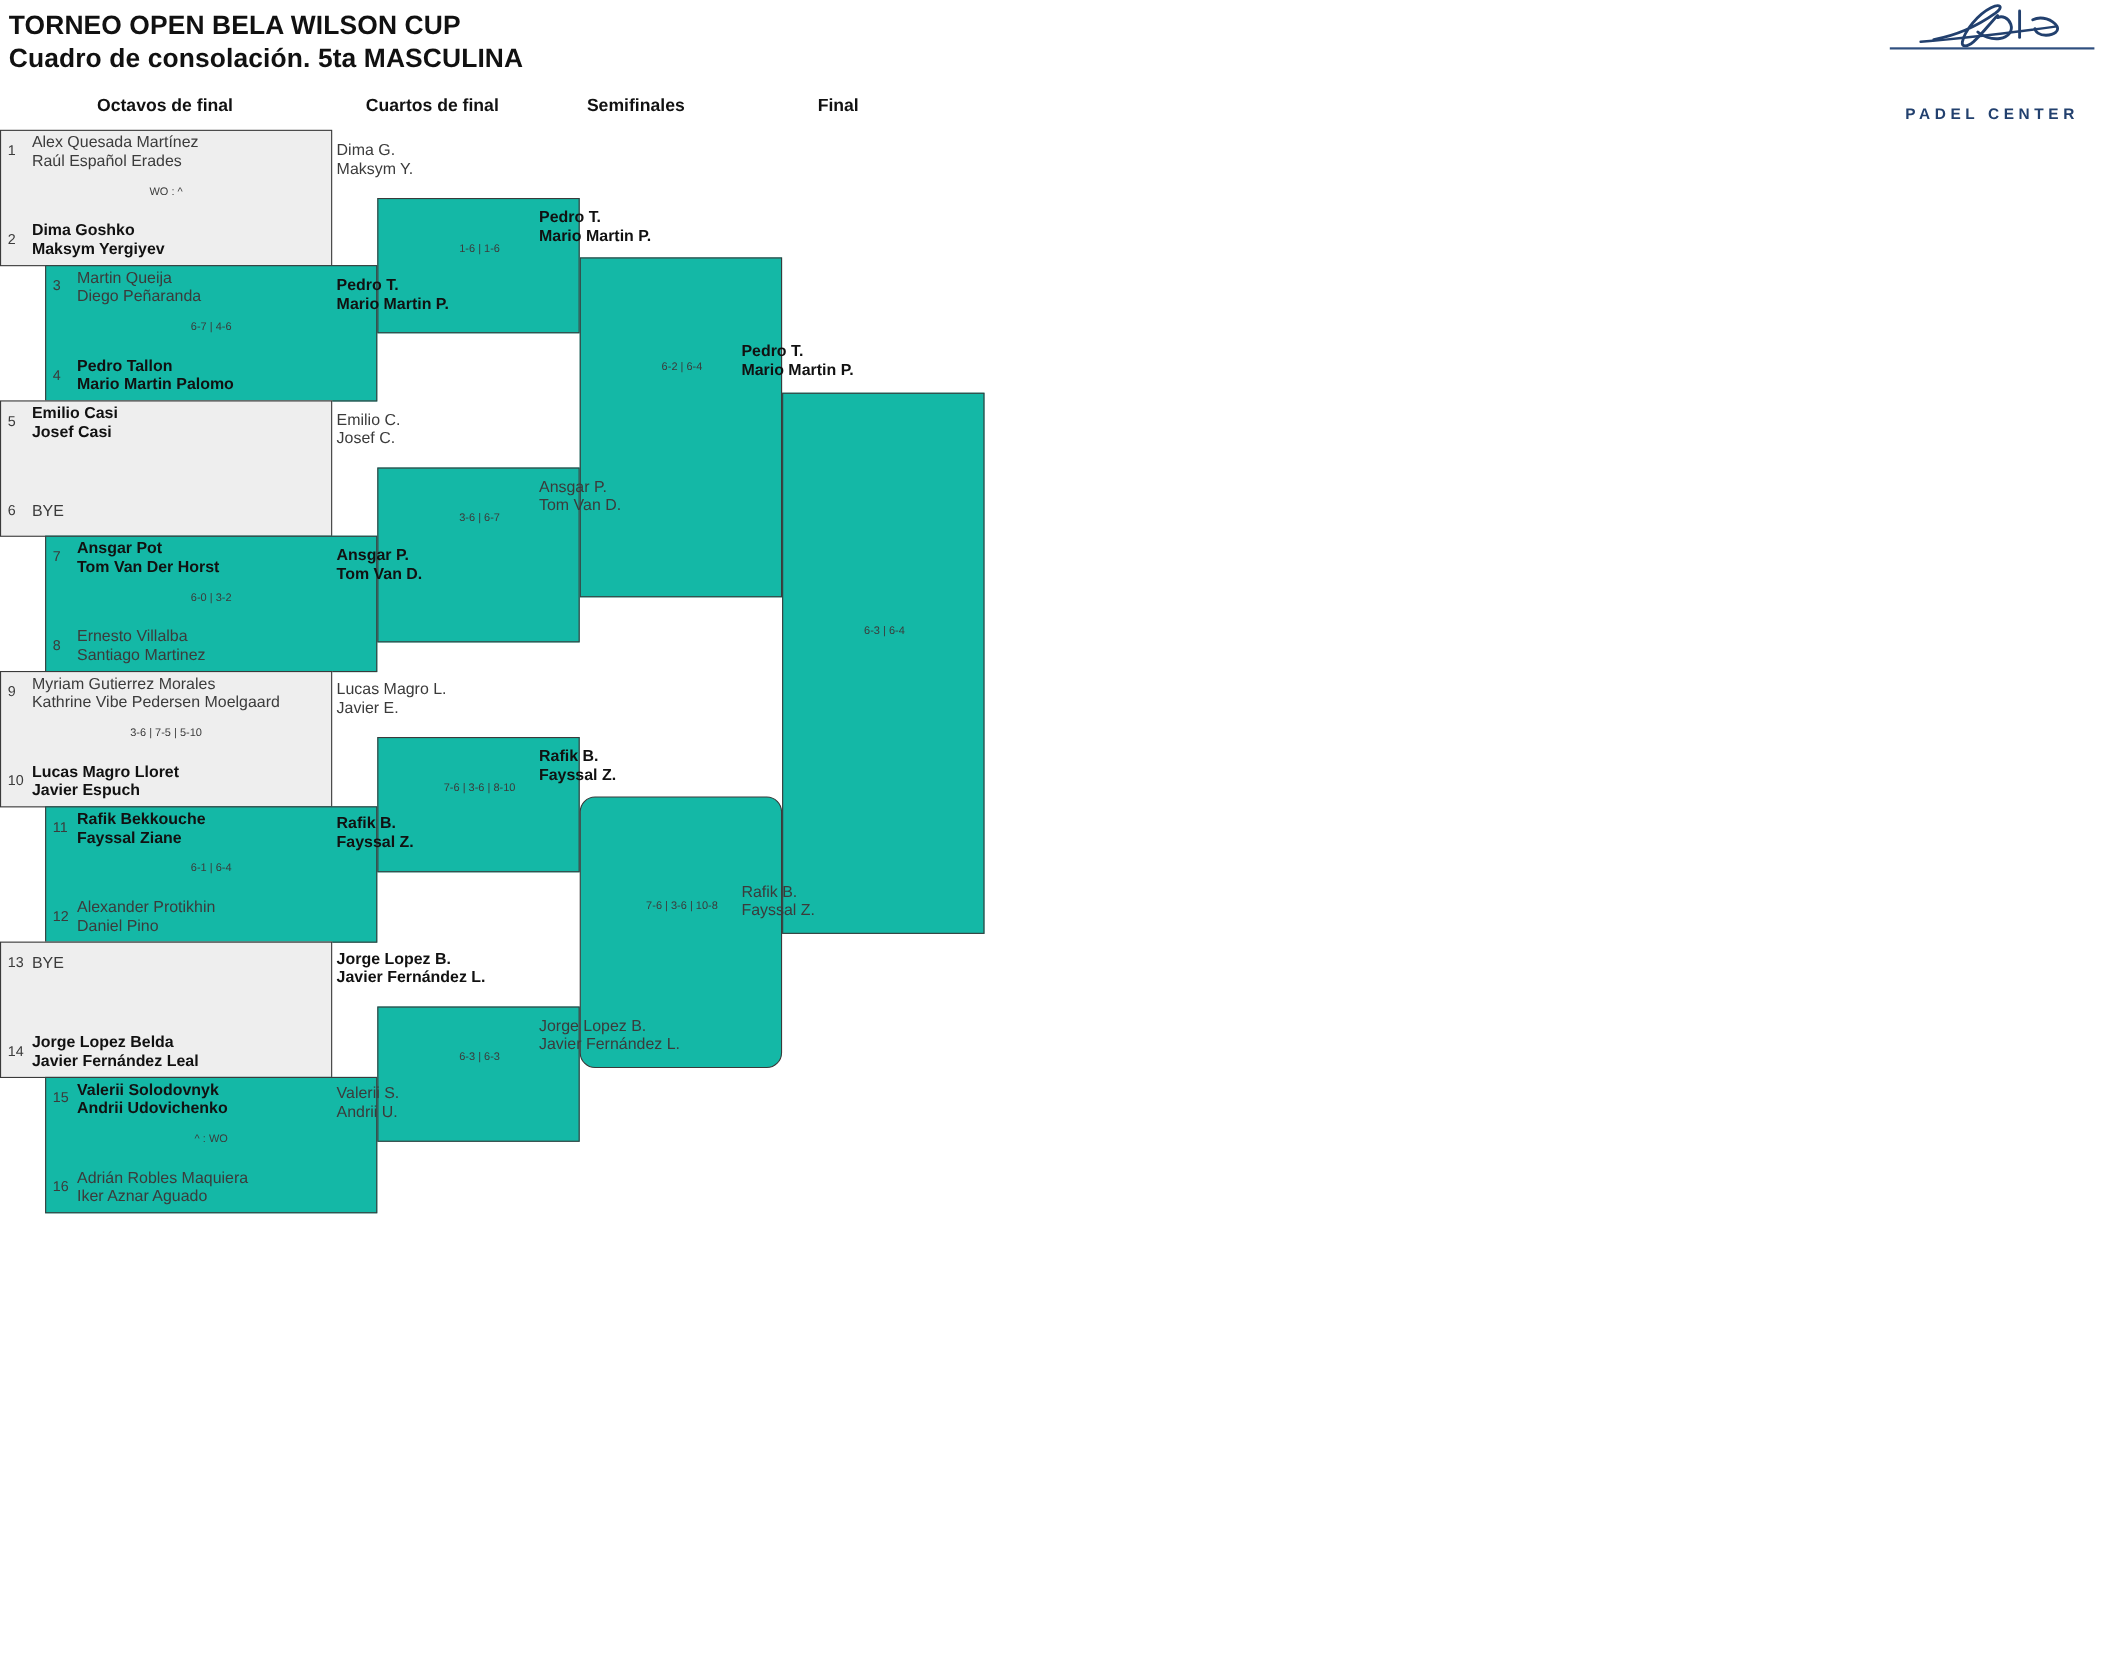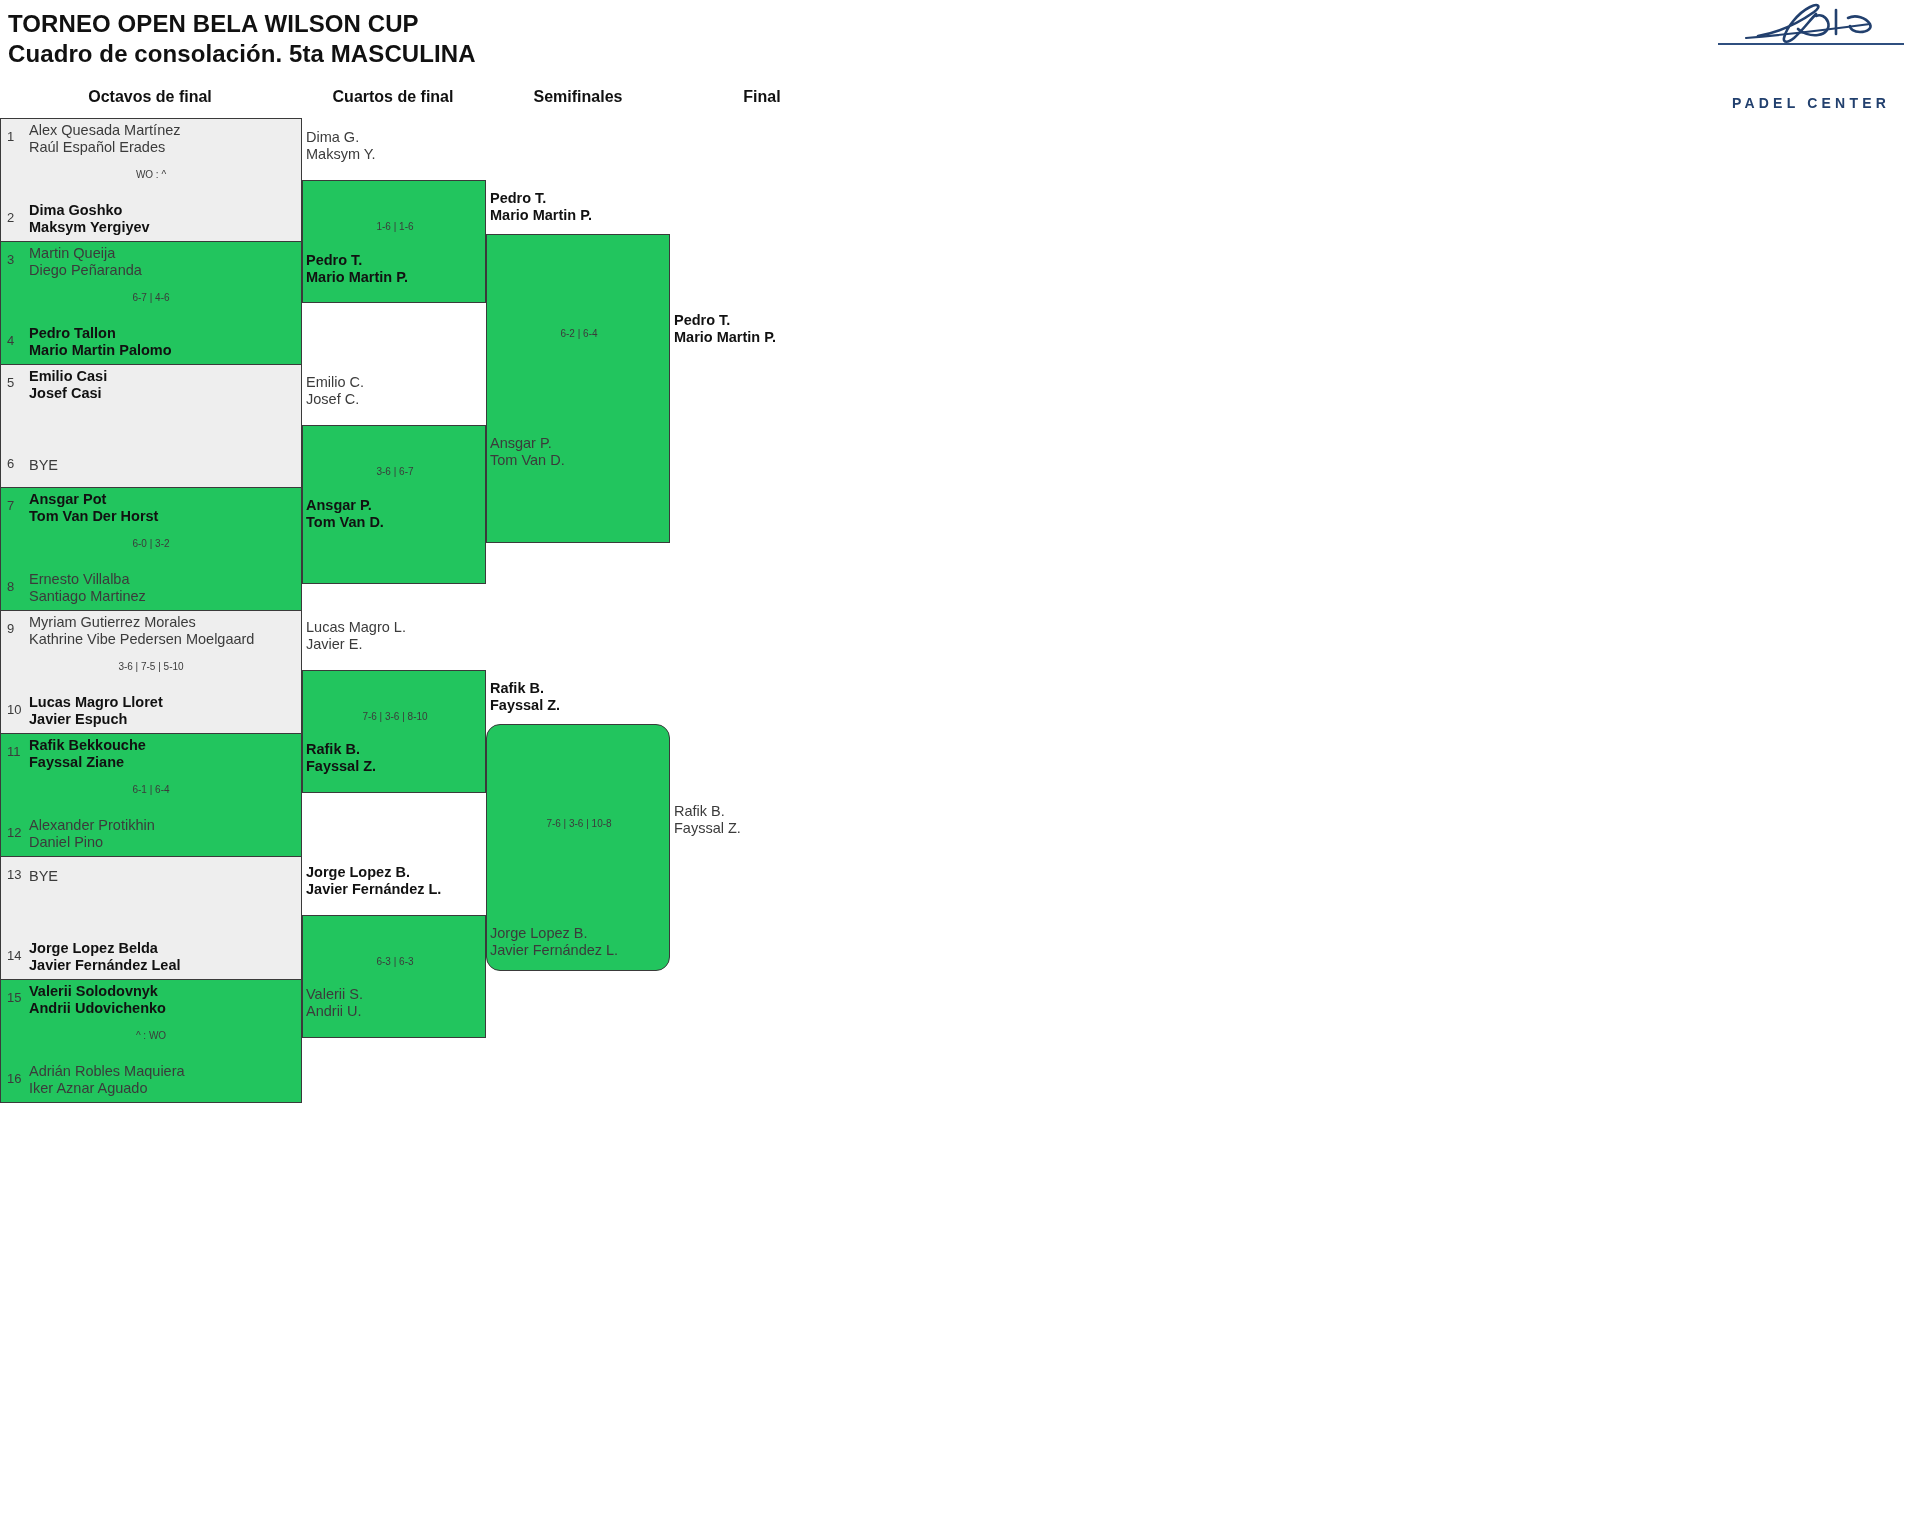--- a/index.html
+++ b/index.html
@@ -26,21 +26,21 @@
   
   .round-head { position: absolute; font-size: 16px; font-weight: bold; color: #111;
                 text-align: center; white-space: nowrap; }
 
   
   .cell {
     position: absolute;
     border: 1px solid #3a3a3a;
   }
   .cell.shaded { background: #eeeeee; }
-  .cell.plain  { background: #22c55e; }
+  .cell.plain  { background: #14b8a6; margin-left: 41px; }
 
   .seed {
     position: absolute; left: 6px; font-size: 13px; color: #3b3b3b;
     line-height: 14px; text-align: left; width: 20px;
   }
   .team {
     position: absolute; left: 28px; font-size: 14.5px; line-height: 17px;
     color: #3b3b3b; white-space: nowrap;
   }
   .team.win { color: #111; font-weight: bold; }
@@ -262,18 +262,21 @@
   </div>
   <div class="lbl" style="left:490px; top:925px;">
     <span class="ln">Jorge Lopez B.</span>
     <span class="ln">Javier Fernández L.</span>
   </div>
 
   <div class="lbl win" style="left:674px; top:312px;">
     <span class="ln">Pedro T.</span>
     <span class="ln">Mario Martin P.</span>
   </div>
+  <div class="cell plain" style="left:670px; top:357px; width:184px; height:492px;">
+    <div class="score" style="left:0px; top:210px; width:184px;">6-3 | 6-4</div>
+  </div>
   <div class="lbl" style="left:674px; top:803px;">
     <span class="ln">Rafik B.</span>
     <span class="ln">Fayssal Z.</span>
   </div>
 
 </div>
 
 </body></html>

